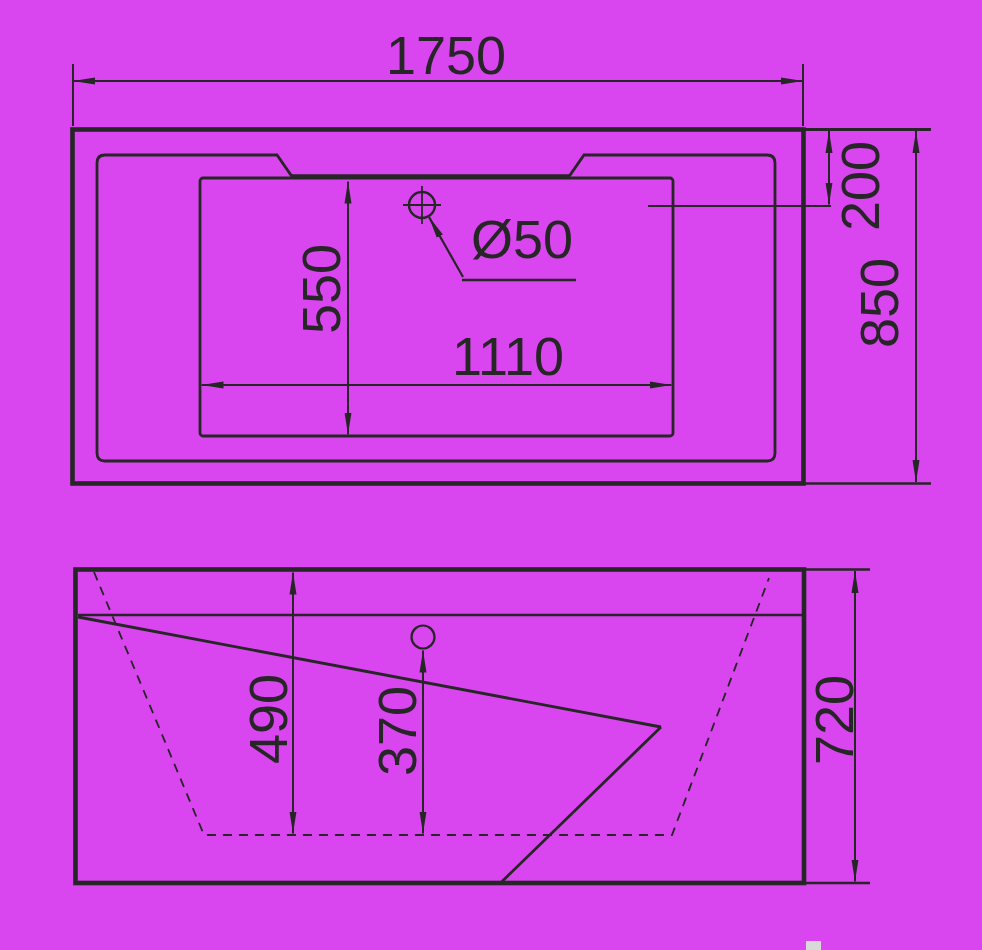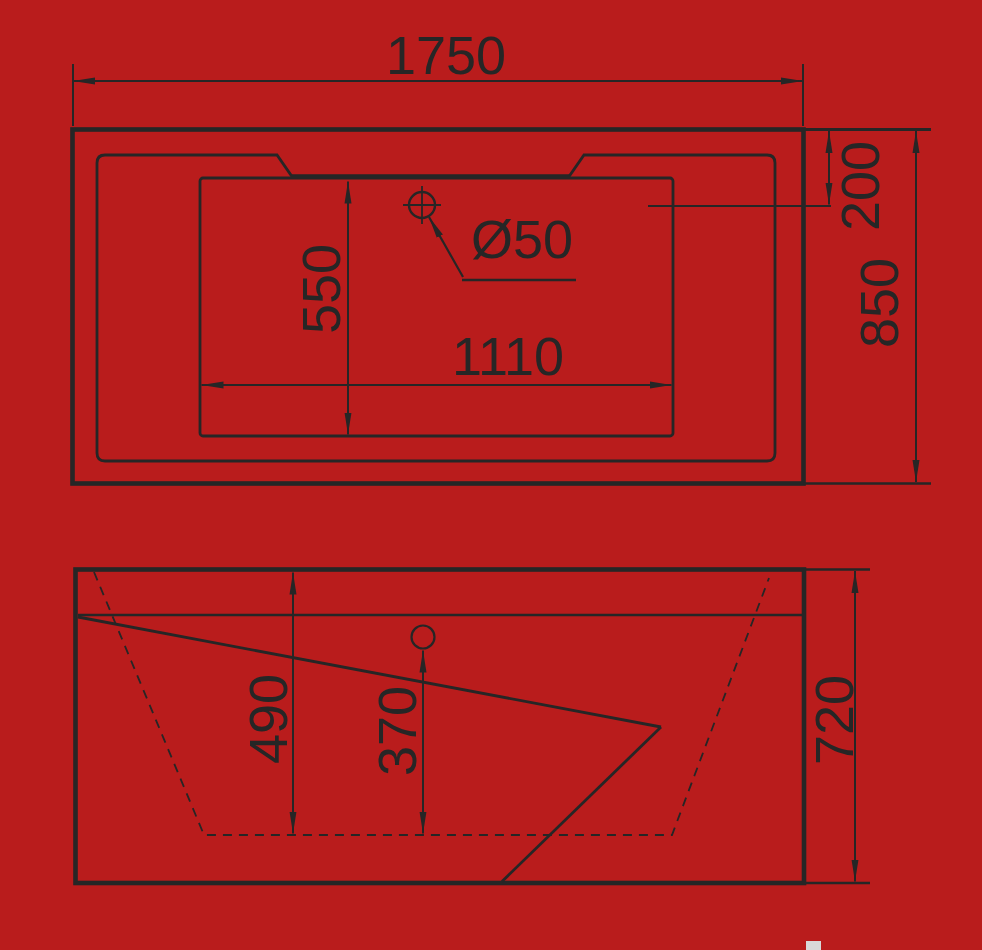--- a/index.html
+++ b/index.html
@@ -1,19 +1,19 @@
 <!DOCTYPE html>
 <html><head>
 <meta charset="utf-8">
 <style>
   html,body{margin:0;padding:0;background:#ffffff;}
   .canvas{
     position:relative;
     width:982px;height:950px;
-    background:#b91c1c;
+    background:#d946ef;
     overflow:hidden;
   }
   svg{display:block;}
   .stroke{stroke:#262626;fill:none;stroke-linecap:butt;}
   .dimtext{
     font-family:"Liberation Sans", sans-serif;
     font-size:54px;
     fill:#262626;
     text-anchor:middle;
     dominant-baseline:central;

